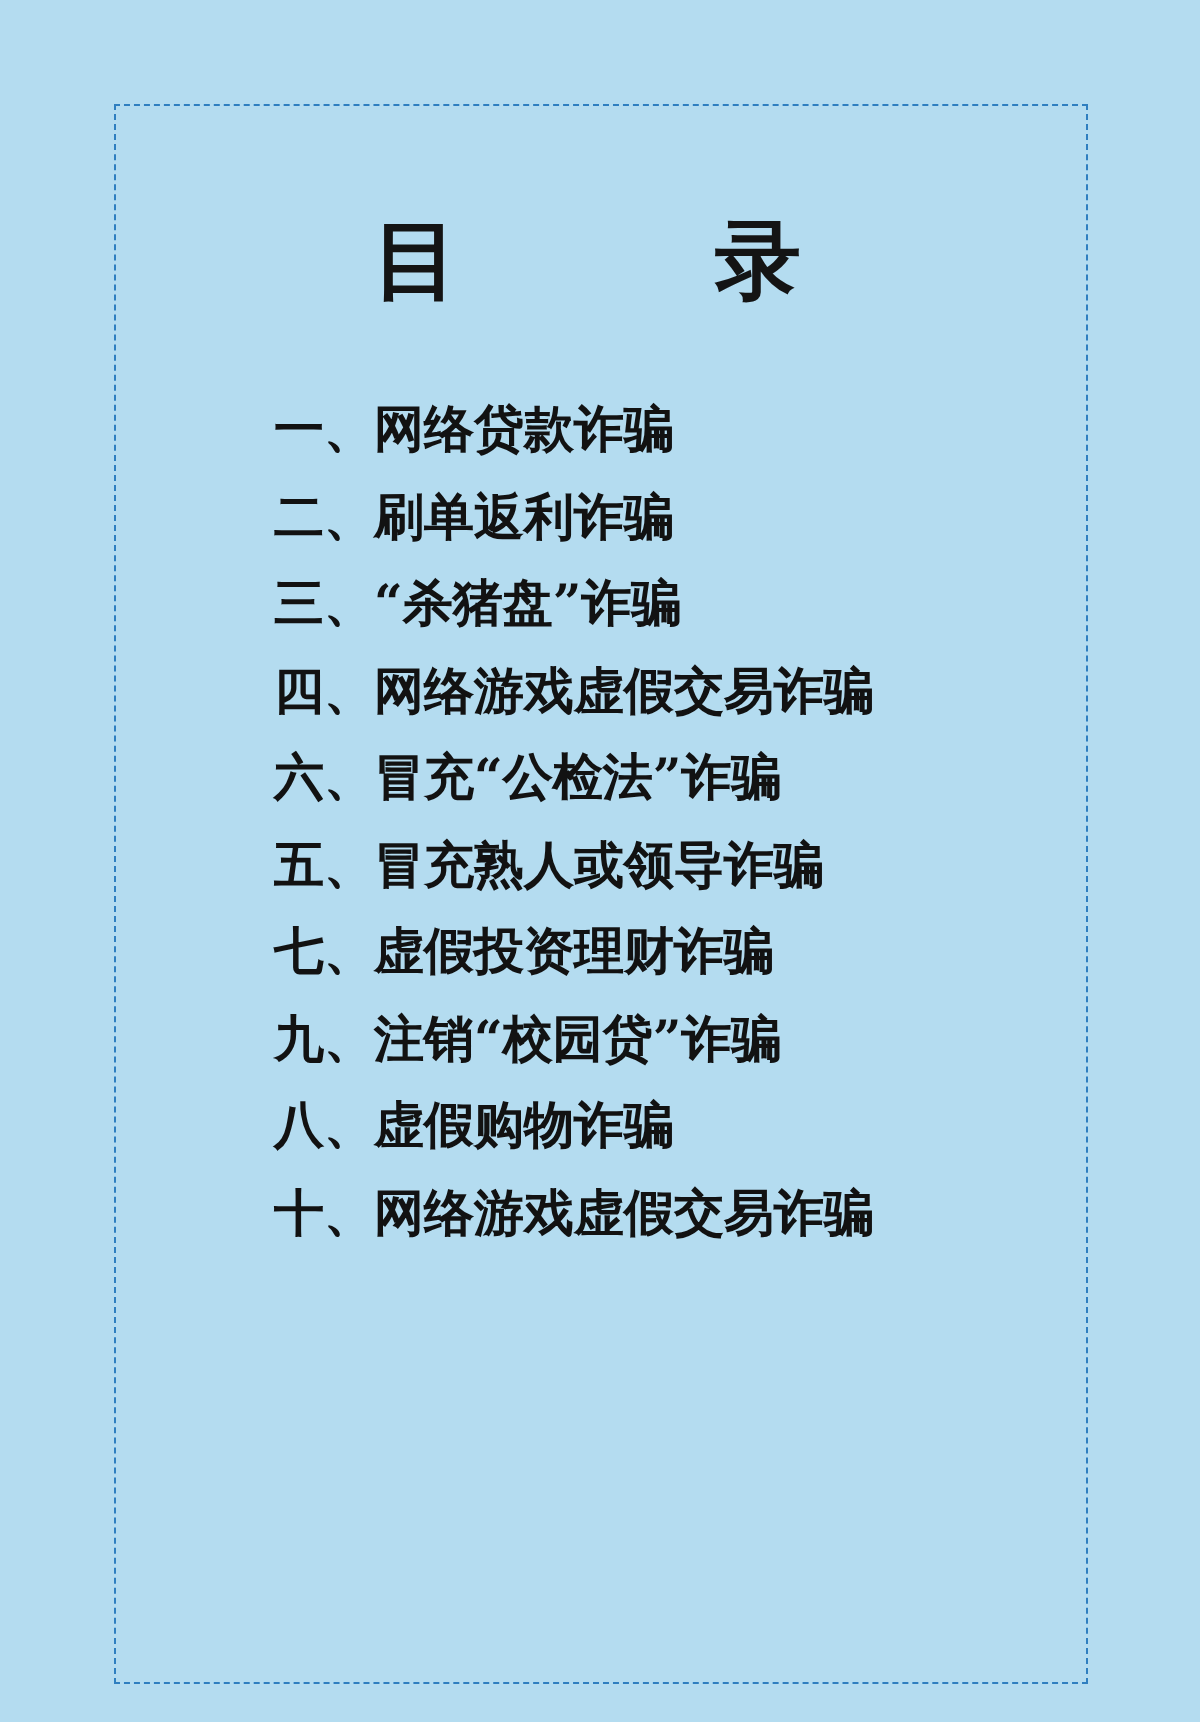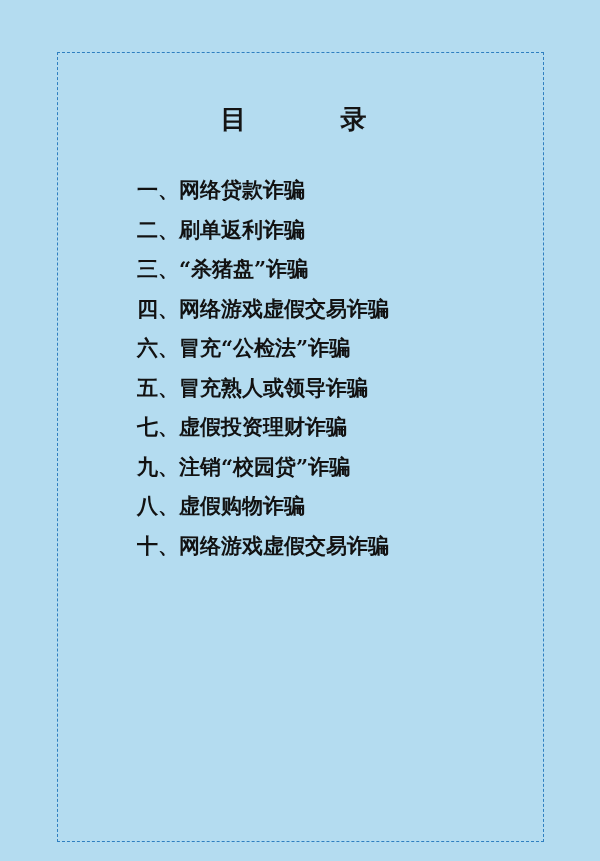--- a/index.html
+++ b/index.html
@@ -32,36 +32,36 @@
   .content {
     position: absolute;
     left: 57px;
     top: 52px;
     width: 487px;
     height: 790px;
     box-sizing: border-box;
   }
   .doc-title {
     text-align: center;
-    font-size: 26px;
+    font-size: 43px;
     font-weight: bold;
     color: #141414;
     letter-spacing: 14px;
     margin-top: 50px;
     font-family: "Liberation Serif", "DejaVu Serif", serif;
   }
   .toc-list {
     margin: 0;
     padding: 0;
     list-style: none;
     margin-top: 42px;
     padding-left: 80px;
   }
   .toc-item {
-    font-size: 21px;
+    font-size: 25px;
     color: #121212;
     line-height: 1;
     margin-bottom: 18.5px;
     font-weight: bold;
     font-family: "DejaVu Serif", "Liberation Serif", serif;
     white-space: nowrap;
   }
 </style>
 </head>
 <body>

